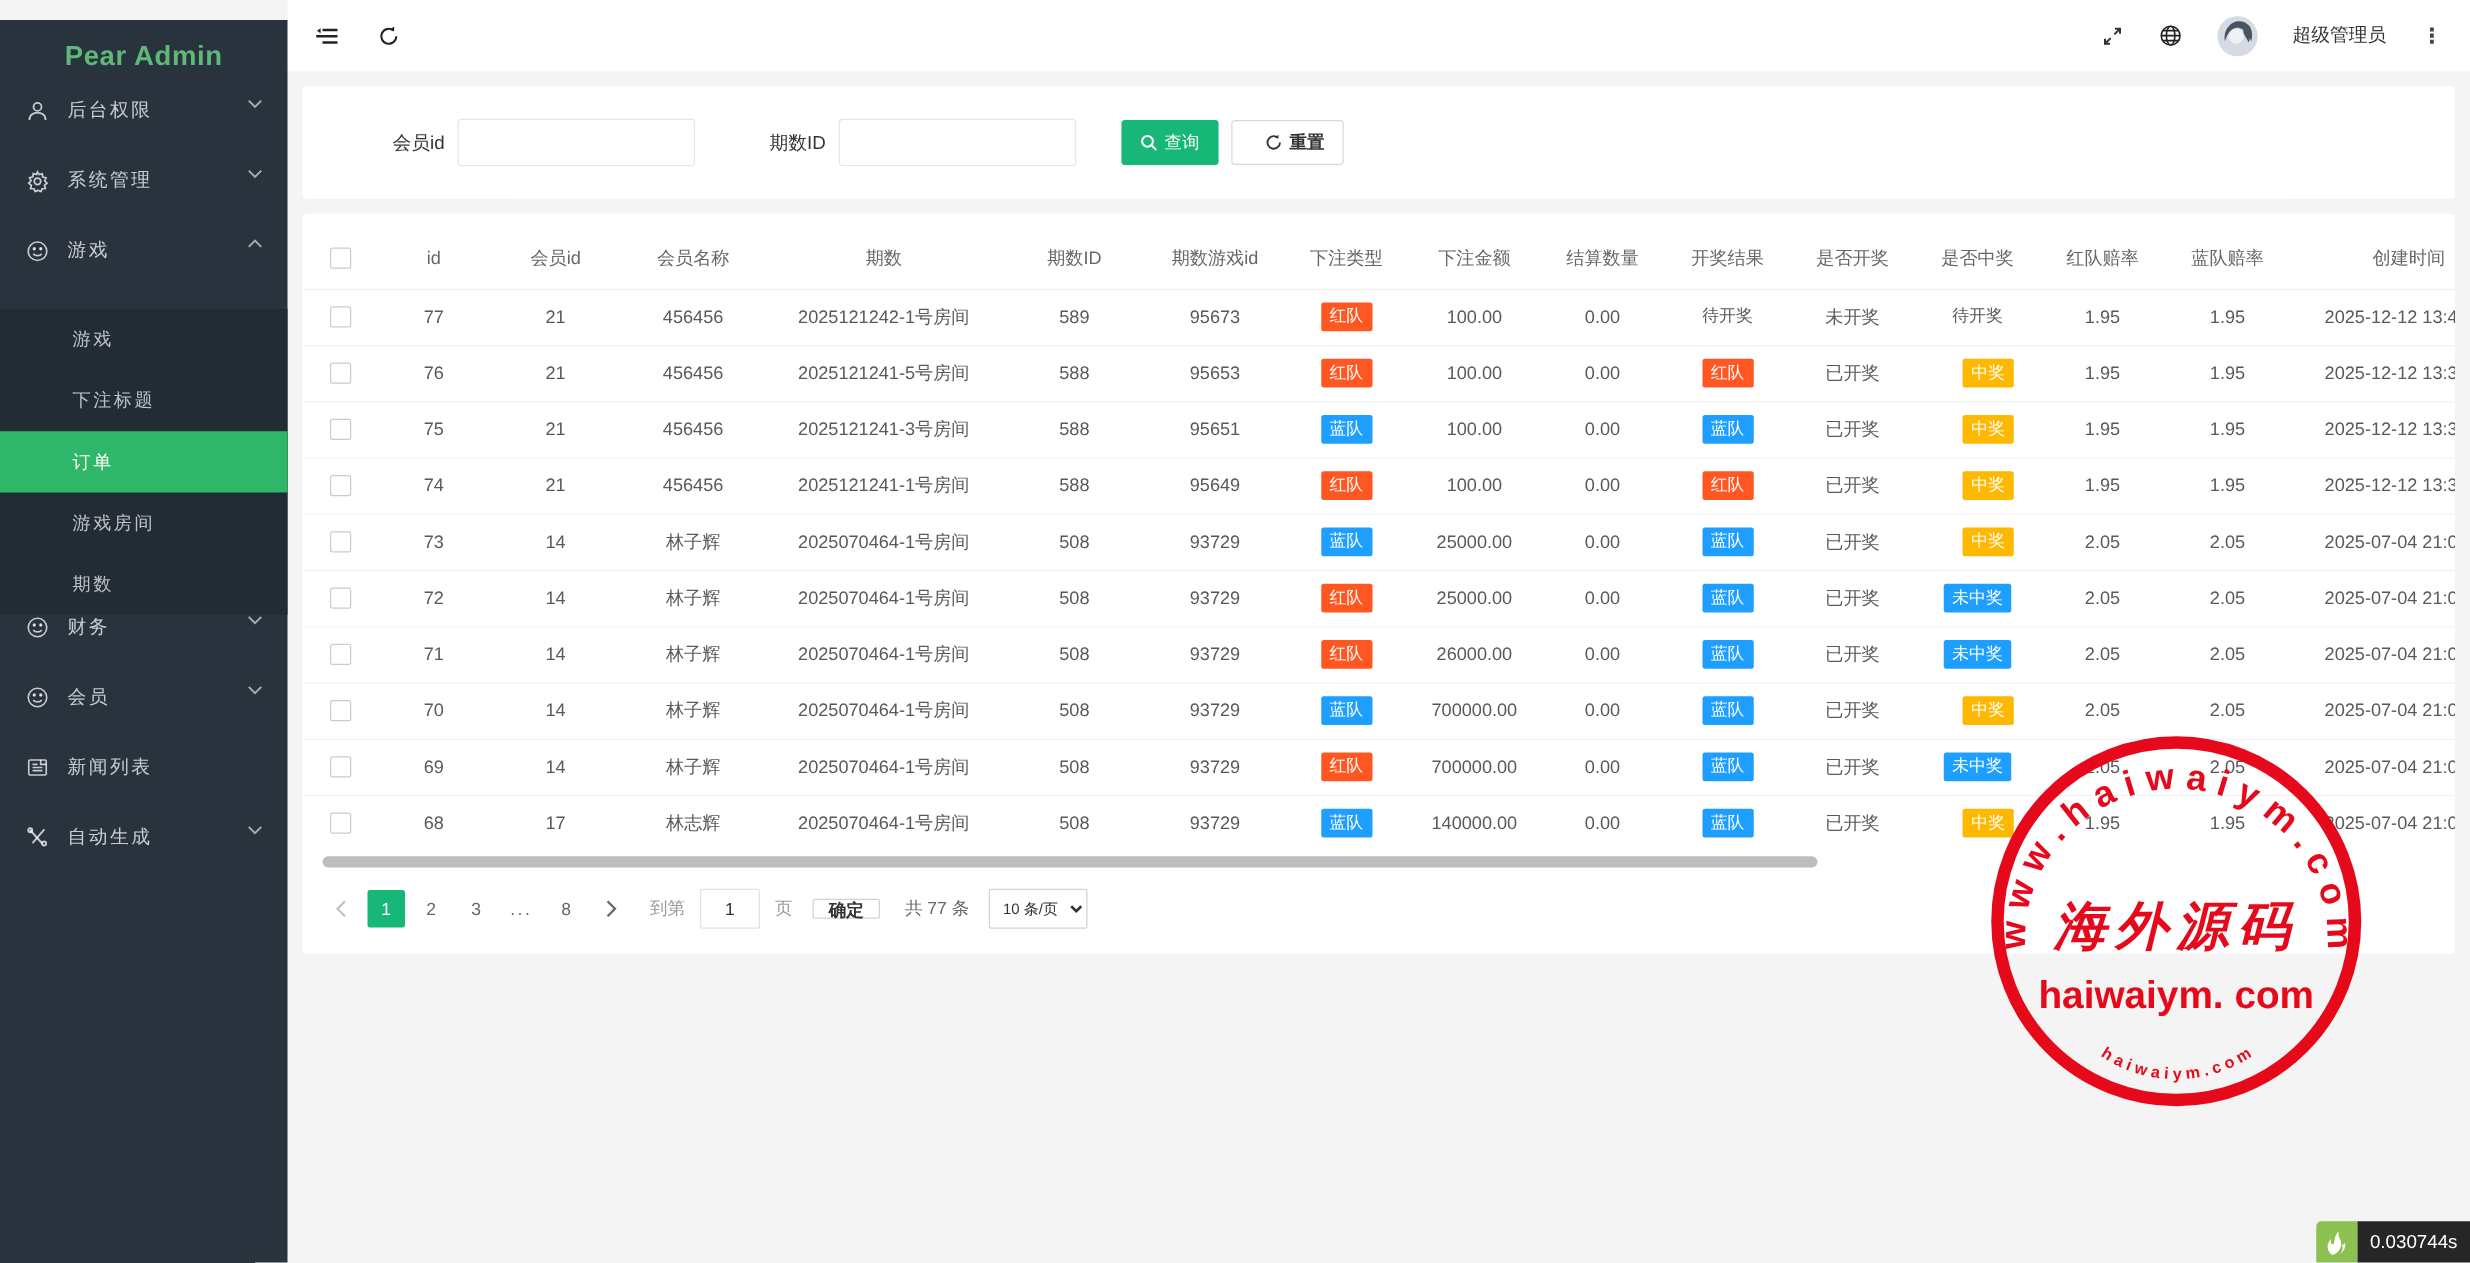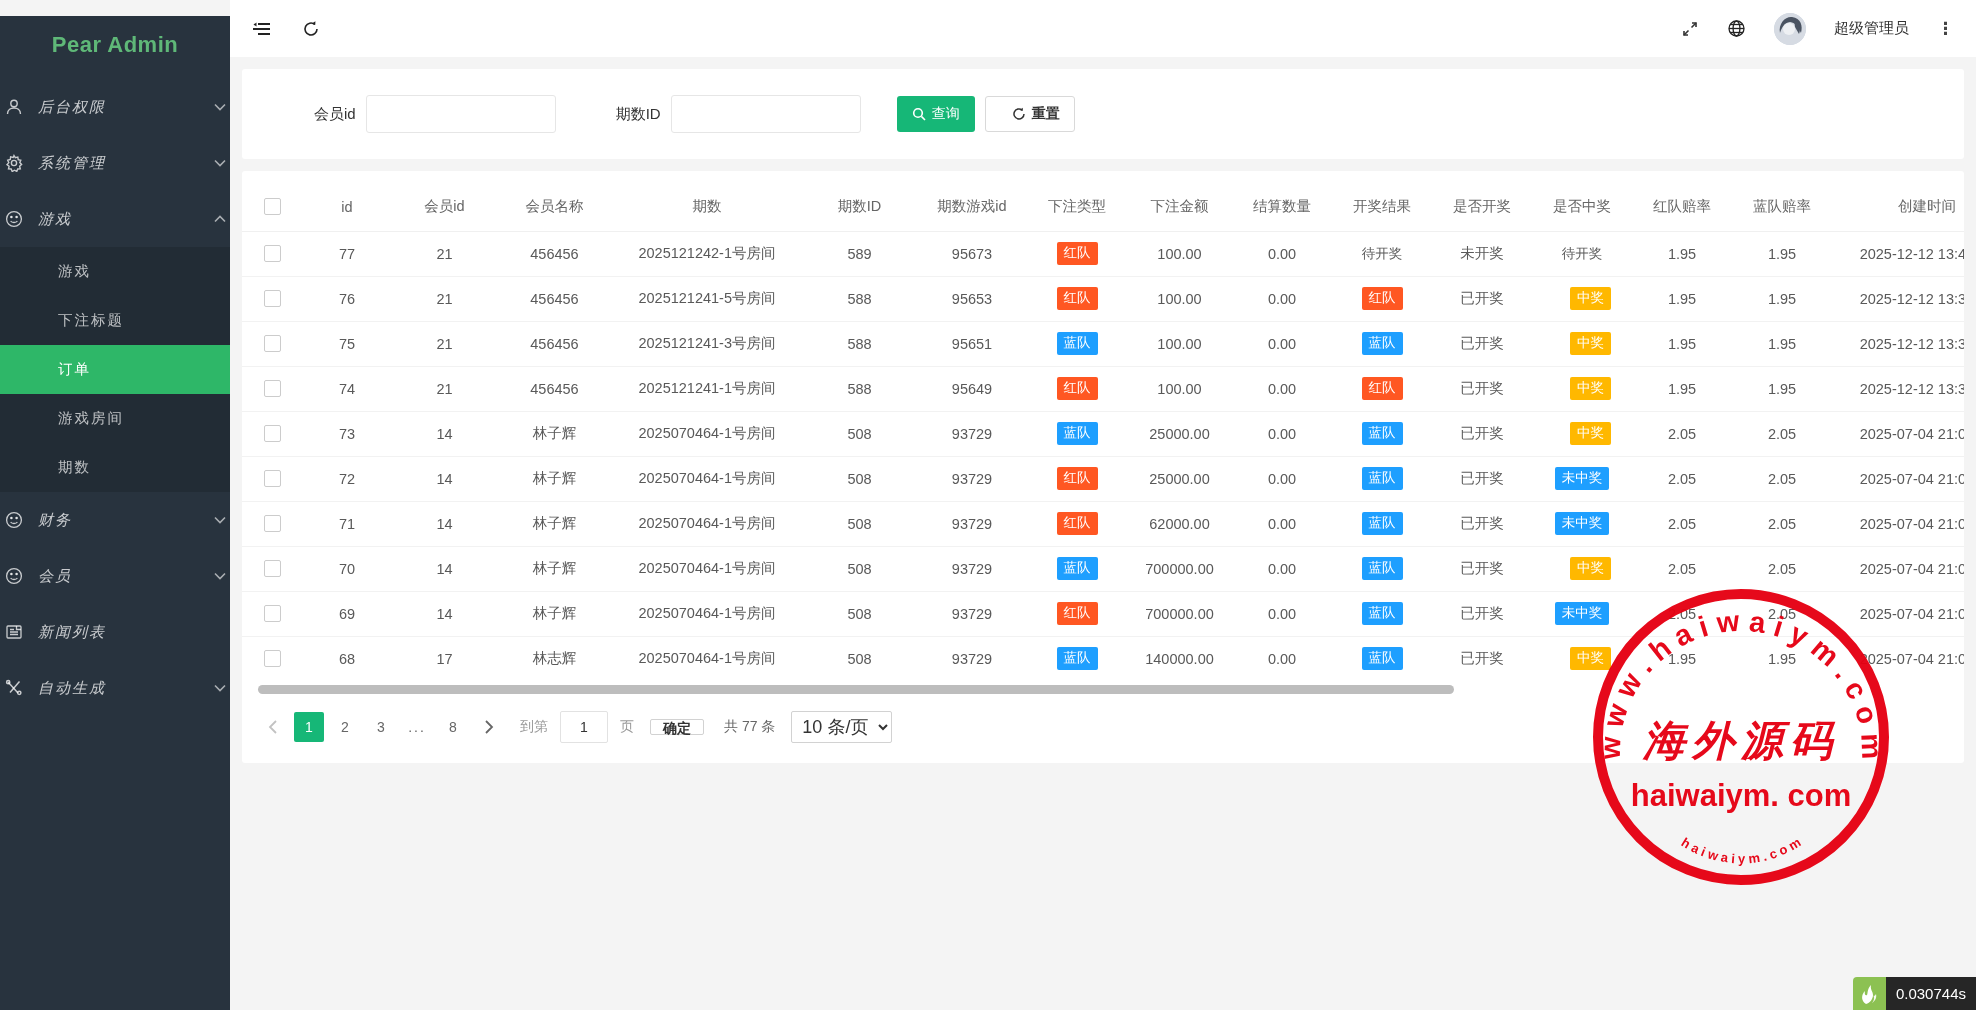--- a/index.html
+++ b/index.html
@@ -5,21 +5,21 @@
   * { margin:0; padding:0; box-sizing:border-box; }
   html,body { width:1976px; height:1010px; overflow:hidden;
     font-family:"Liberation Sans","DejaVu Sans",sans-serif;
     background:#f4f4f4; color:#333; }
   :root{ --green:#16b777; --side-active:#2eb768; --red:#ff5722; --blue:#1e9fff; --orange:#ffb800; --stamp:#e60012; }
 
   
   .sidebar{ position:absolute; left:0; top:16px; bottom:0; width:230px; background:#28333e; z-index:10; }
   .logo{ height:57px; line-height:57px; text-align:center; color:#5fb878; font-size:22px; font-weight:bold; letter-spacing:.5px; }
   .nav{ padding-top:6px; }
-  .side-item{ height:56px; display:flex; align-items:center; padding:0 4px; color:rgba(255,255,255,.75); font-size:15px; cursor:pointer;font-style:italic; }
+  .side-item{ height:56px; display:flex; align-items:flex-start; padding:0 20px; color:rgba(255,255,255,.75); font-size:15px; cursor:pointer; }
   .side-item .s-icon{ width:20px; height:20px; margin-right:14px; display:inline-flex; align-items:center; justify-content:center; }
   .side-item .s-label{ flex:0 0 auto; letter-spacing:2px; }
   .s-chev{ margin-left:auto; opacity:.8; display:inline-flex; }
   .s-chev.up svg{ transform:rotate(180deg); }
   .submenu{ background:#222c35; }
   .sub-item{ height:49px; display:flex; align-items:center; padding-left:58px; color:rgba(255,255,255,.7); font-size:14.5px; letter-spacing:2px; cursor:pointer; }
   .sub-item.active{ background:var(--side-active); color:#fff; }
   svg{ display:block; }
 
   
@@ -57,21 +57,21 @@
   .pager{ display:flex; align-items:center; padding:14px 16px 20px 16px; font-size:14px; color:#666; gap:6px; }
   .pg{ min-width:30px; height:30px; line-height:30px; text-align:center; border-radius:2px; cursor:pointer; color:#666; padding:0 4px; }
   .pg.active{ background:var(--green); color:#fff; cursor:default; }
   .pg.dots{ cursor:default; letter-spacing:2px; }
   .pg.nav-disabled{ color:#c2c2c2; cursor:default; }
   .goto-label{ color:#999; margin-left:10px; }
   .goto-input{ width:48px; height:32px; border:1px solid #e2e2e2; border-radius:2px; text-align:center; font-size:14px; outline:none; margin:0 6px; color:#333; }
   .page-word{ color:#999; margin-right:10px; }
   .btn-confirm{ height:16px; padding:0 12px; background:#fff; border:1px solid #d2d2d2; border-radius:2px; font-size:14px; font-weight:bold; color:#333; cursor:pointer; }
   .total{ margin:0 10px 0 14px; color:#666; }
-  .size-select{ height:32px; border:1px solid #d2d2d2; border-radius:2px; background:#fff; font-size:18px; color:#333; padding:0 6px; outline:none; cursor:pointer; font-family:inherit; }
+  .size-select{ height:32px; border:1px solid #d2d2d2; border-radius:2px; background:#fff; font-size:12px; color:#333; padding:0 6px; outline:none; cursor:pointer; font-family:inherit; }
 
   
   .stamp{ position:absolute; left:1588px; top:584px; width:306px; height:306px; z-index:50; pointer-events:none; opacity:.96; }
 
   
   .exec{ position:absolute; right:0; bottom:0; height:33px; display:flex; align-items:stretch; z-index:60; }
   .exec .flame{ width:33px; background:#8cc152; border-radius:4px 0 0 0; display:flex; align-items:center; justify-content:center; }
   .exec .time{ background:#262626; color:#fff; font-size:15px; display:flex; align-items:center; padding:15px 10px; }
 </style>
 </head>
@@ -438,21 +438,21 @@
             <td>
               <div class="cb"></div>
             </td>
             <td>71</td>
             <td>14</td>
             <td>林子辉</td>
             <td>2025070464-1号房间</td>
             <td>508</td>
             <td>93729</td>
             <td><span class="badge red">红队</span></td>
-            <td>62000.00</td>
+            <td>26000.00</td>
             <td>0.00</td>
             <td><span class="badge blue">蓝队</span></td>
             <td>已开奖</td>
             <td><span class="badge blue">未中奖</span></td>
             <td>2.05</td>
             <td>2.05</td>
             <td>2025-07-04 21:08:59</td>
           </tr>
           <tr>
             <td>

